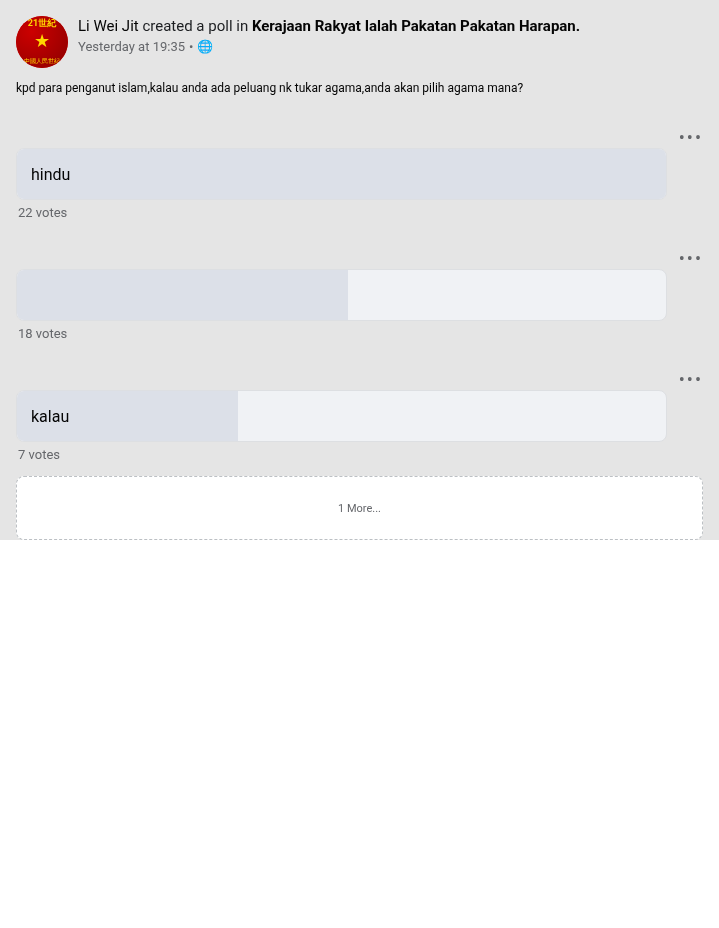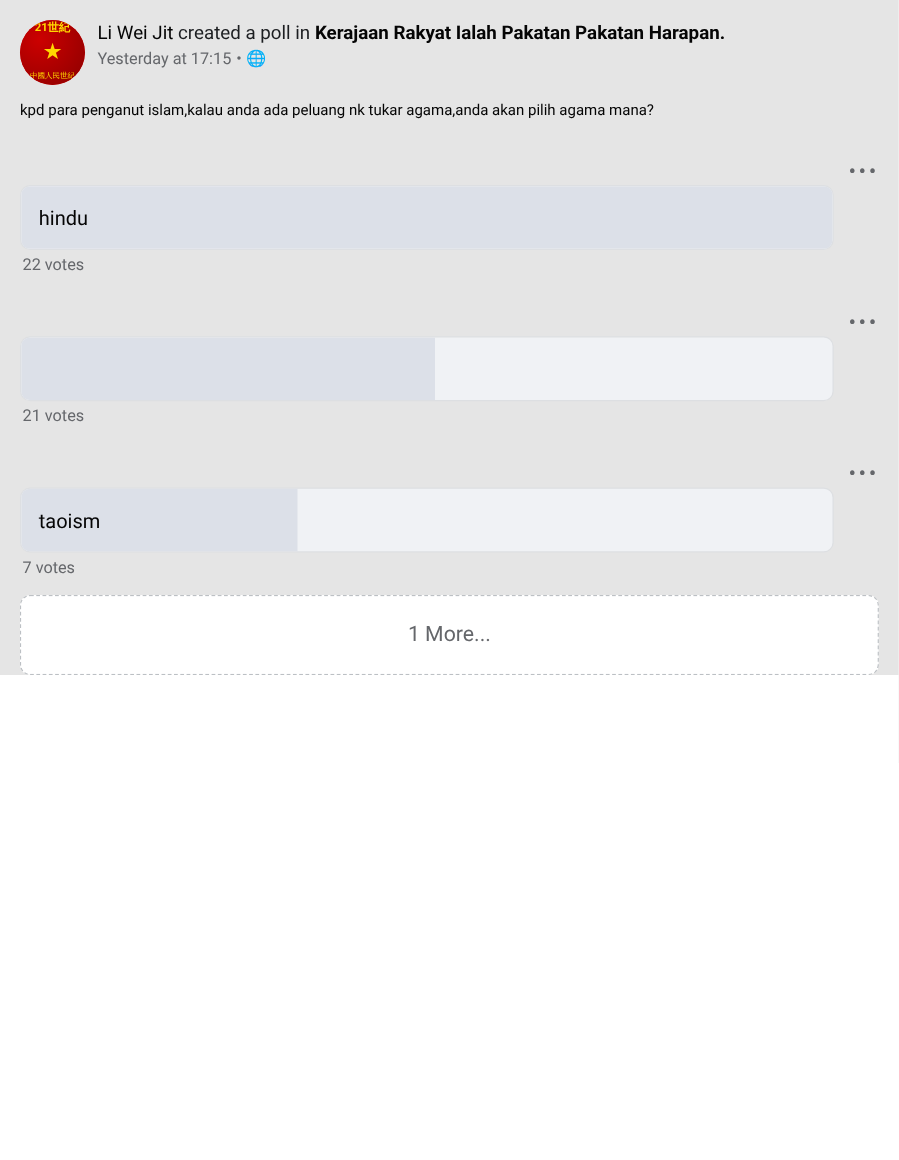--- a/index.html
+++ b/index.html
@@ -178,21 +178,21 @@
       display: flex;
       align-items: center;
       justify-content: center;
       margin-top: 6px;
       cursor: pointer;
       background: #fff;
     }
 
     .poll-more-label {
       color: #65676b;
-      font-size: 17px;
+      font-size: 11px;
     }
 
     .poll-option-with-dots {
       display: flex;
       align-items: flex-start;
     }
 
     .poll-option-inner {
       flex: 1;
     }
@@ -211,21 +211,21 @@
       </div>
     </div>
 
     <div class="post-header-text">
       <div class="post-title">
         <span class="username">Li Wei Jit</span>
         <span>created a poll in</span>
         <span class="group-name">Kerajaan Rakyat Ialah Pakatan Pakatan Harapan.</span>
       </div>
       <div class="post-meta">
-        <span>Yesterday at 17:15</span>
+        <span>Yesterday at 19:35</span>
         <span class="dot">•</span>
         <span class="globe-icon">🌐</span>
       </div>
     </div>
   </div>
 
   <div class="post-body">
     <span>kpd para penganut islam,kalau anda ada peluang nk tukar agama,anda akan pilih agama mana?</span>
   </div>
 
@@ -245,33 +245,33 @@
         <div class="poll-dots" style="margin-top:14px;">•••</div>
       </div>
     </div>
 
     <div class="poll-option">
       <div class="poll-option-with-dots">
         <div class="poll-option-inner">
           <div class="poll-bar-wrapper">
             <div class="poll-bar-fill" style="width: 51%;"></div>
           </div>
-          <div class="poll-votes">21 votes</div>
+          <div class="poll-votes">18 votes</div>
         </div>
         <div class="poll-dots" style="margin-top:14px;">•••</div>
       </div>
     </div>
 
     <div class="poll-option">
       <div class="poll-option-with-dots">
         <div class="poll-option-inner">
           <div class="poll-bar-wrapper">
             <div class="poll-bar-fill" style="width: 34%;"></div>
             <div class="poll-label-row">
-              <span class="poll-option-label">taoism</span>
+              <span class="poll-option-label">kalau</span>
             </div>
           </div>
           <div class="poll-votes">7 votes</div>
         </div>
         <div class="poll-dots" style="margin-top:14px;">•••</div>
       </div>
     </div>
 
     <div class="poll-more-btn">
       <span class="poll-more-label">1 More...</span>

